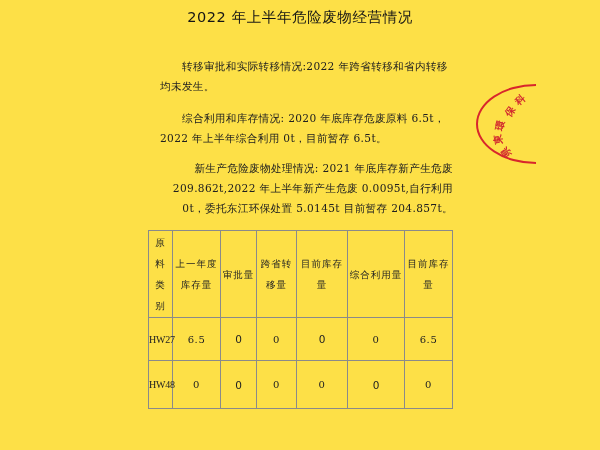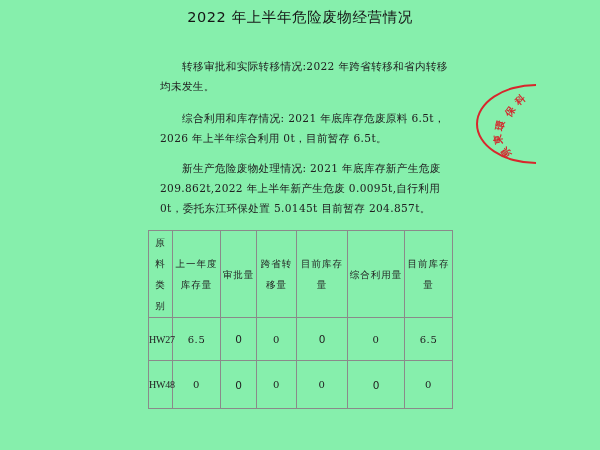--- a/index.html
+++ b/index.html
@@ -12,21 +12,21 @@
     height: 450px;
     position: relative;
     overflow: hidden;
     font-family: "DejaVu Serif", "Liberation Serif", serif;
     color: #1e1e1e;
   }
   .page {
     position: absolute;
     left: 0; top: 0;
     width: 600px; height: 450px;
-    background: #86efac;
+    background: #fde047;
   }
   .title {
     position: absolute;
     left: 140px;
     width: 320px;
     top: 8px;
     text-align: center;
     font-size: 14.5px;
     letter-spacing: 0.6px;
     font-family: "DejaVu Sans", "Liberation Sans", sans-serif;
@@ -38,21 +38,21 @@
     width: 293px;
     font-size: 10.6px;
     line-height: 20px;
     letter-spacing: 0.35px;
     color: #202020;
     font-family: "DejaVu Serif", "Liberation Serif", serif;
   }
   .para .indent { display: inline-block; width: 22px; }
   .p1 { top: 56px; }
   .p2 { top: 108px; }
-  .p3 { top: 158px; }
+  .p3 { top: 158px; text-align: right; }
   .caption {
     position: absolute;
     left: 160px;
     top: 207px;
     width: 300px;
     font-size: 10.4px;
     letter-spacing: 0.3px;
     color: #202020;
   }
   table.data {
@@ -118,21 +118,21 @@
 </style>
 </head>
 <body>
 
 <div class="page">
 
   <div class="title">2022 年上半年危险废物经营情况</div>
 
   <div class="para p1"><span class="indent"></span><span>转移审批和实际转移情况:2022 年跨省转移和省内转移均未发生。</span></div>
 
-  <div class="para p2"><span class="indent"></span><span>综合利用和库存情况: 2021 年底库存危废原料 6.5t，2026 年上半年综合利用 0t，目前暂存 6.5t。</span></div>
+  <div class="para p2"><span class="indent"></span><span>综合利用和库存情况: 2020 年底库存危废原料 6.5t，2022 年上半年综合利用 0t，目前暂存 6.5t。</span></div>
 
   <div class="para p3"><span class="indent"></span><span>新生产危险废物处理情况: 2021 年底库存新产生危废 209.862t,2022 年上半年新产生危废 0.0095t,自行利用 0t，委托东江环保处置 5.0145t 目前暂存 204.857t。</span></div>
 
 
   <table class="data">
     <colgroup>
       <col style="width:24px">
       <col style="width:48px">
       <col style="width:36px">
       <col style="width:40px">

